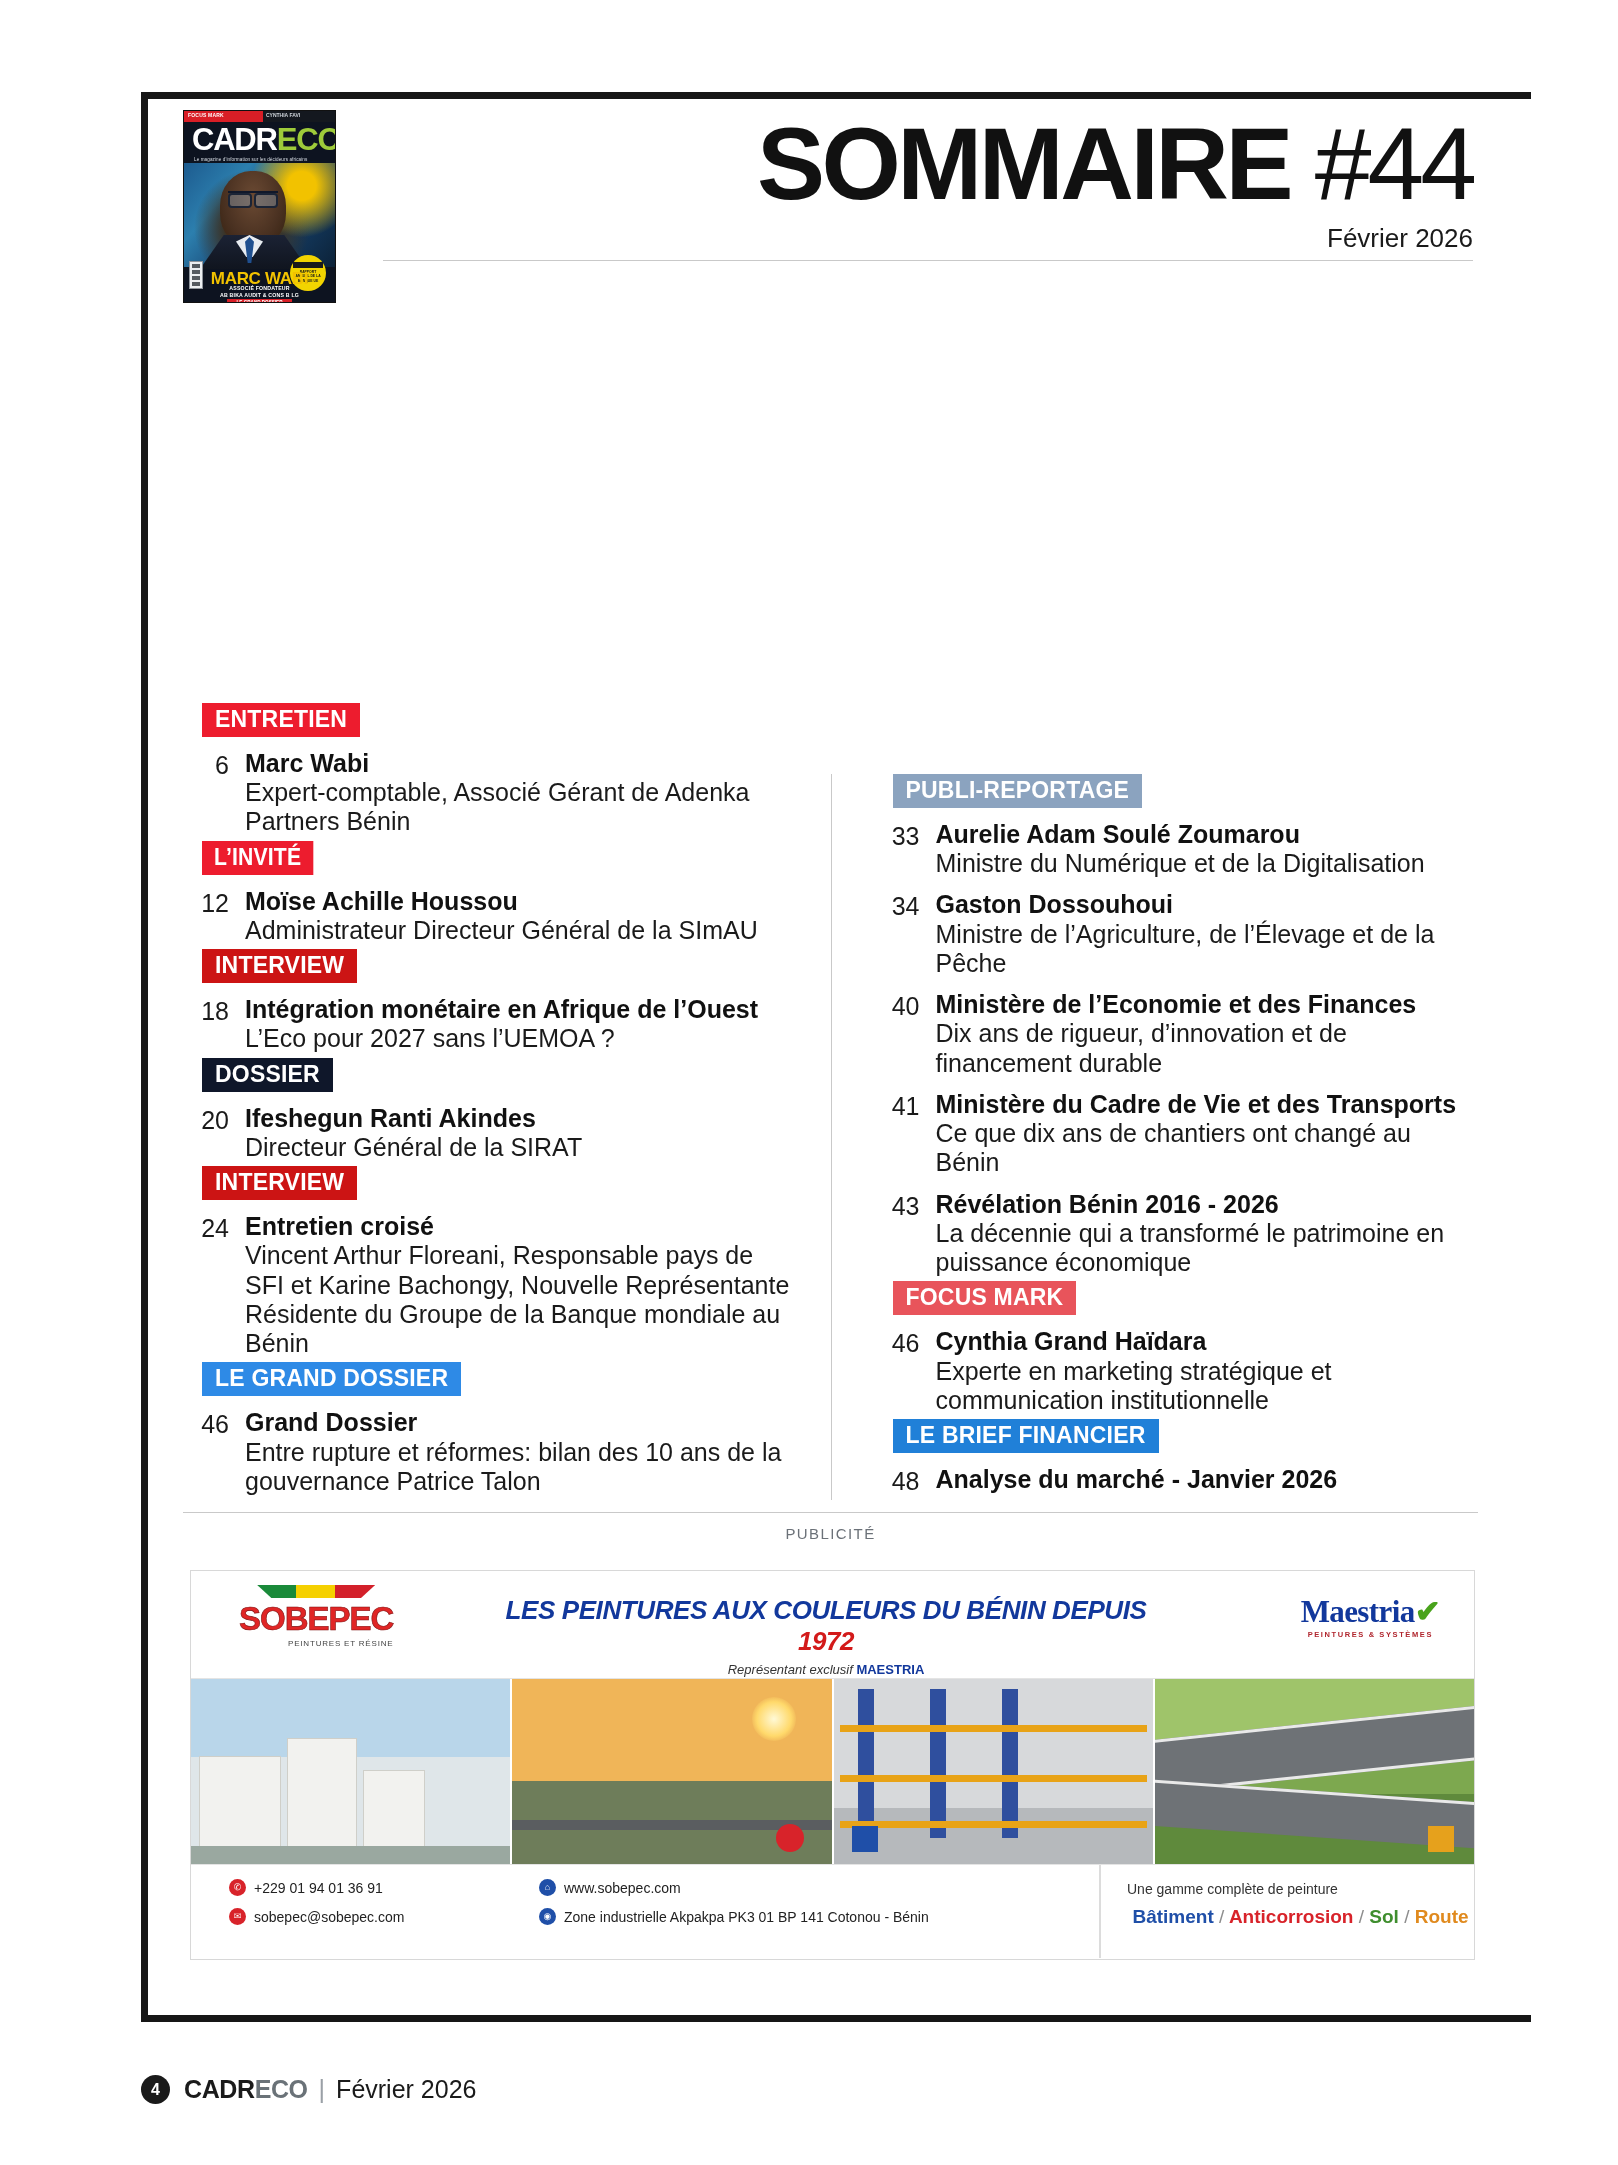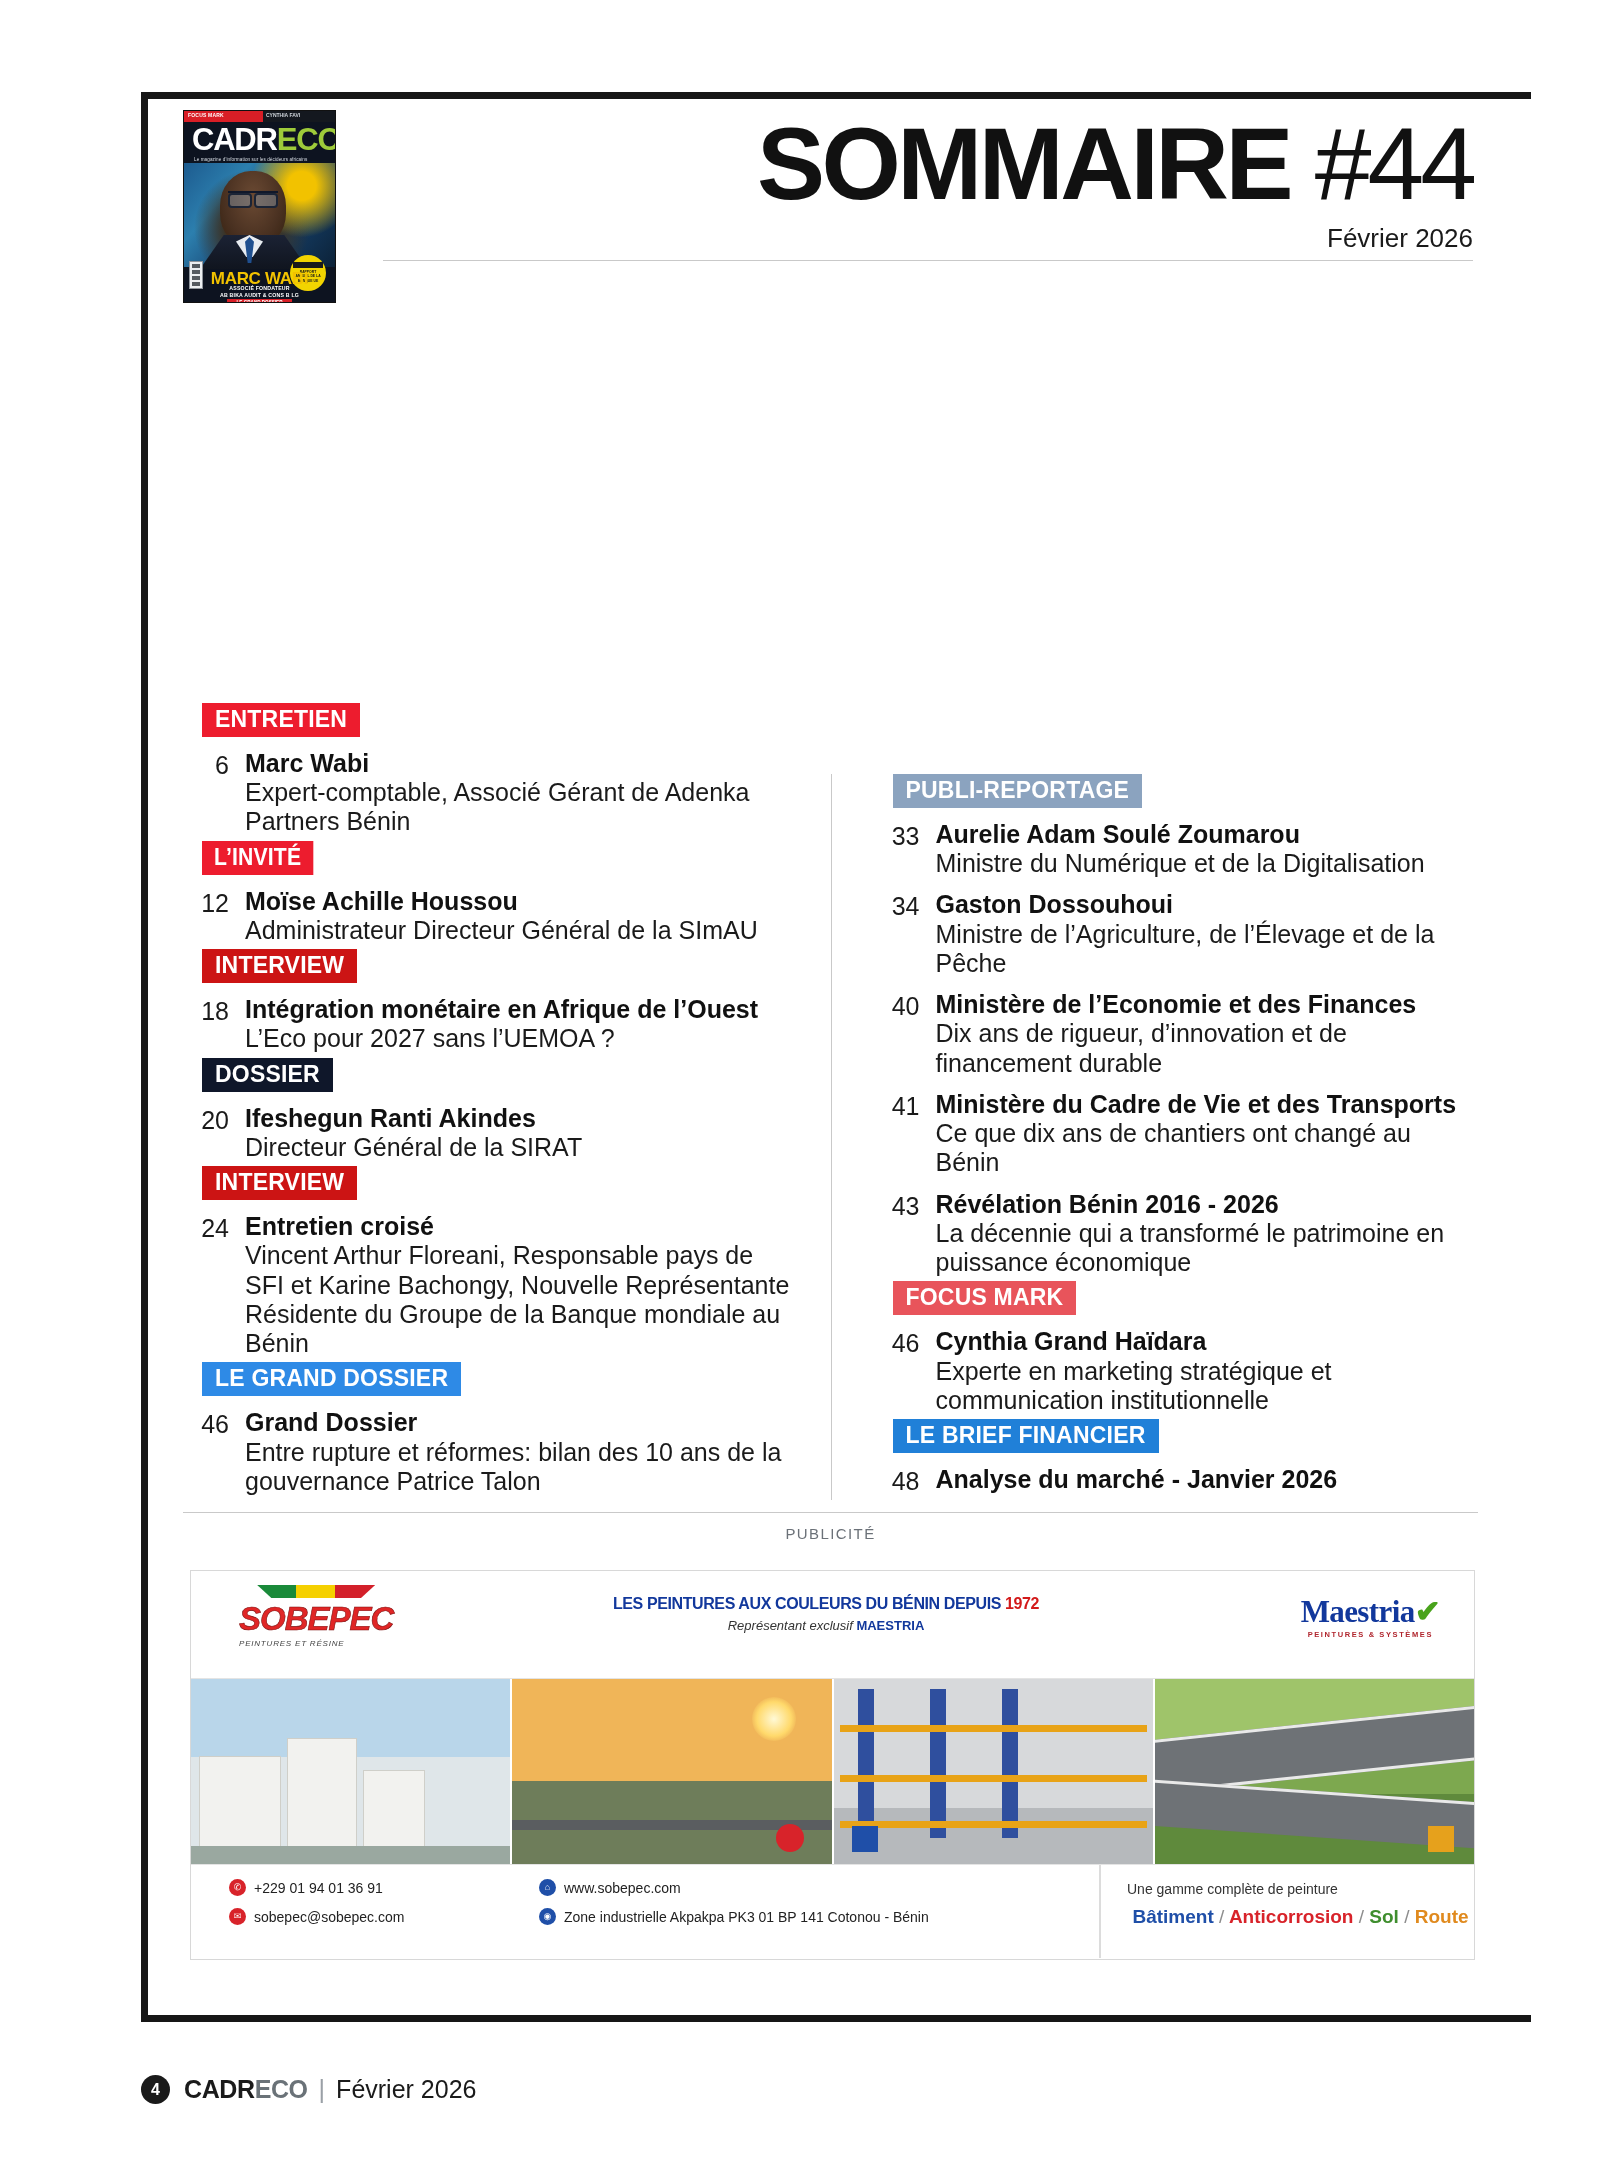--- a/index.html
+++ b/index.html
@@ -182,35 +182,35 @@
   
   .advert {
     position: absolute; left: 190px; top: 1570px;
     width: 1285px; height: 390px;
     background: #ffffff; border: 1px solid #d8d8d8; overflow: hidden;
   }
   .ad-top {
     position: relative; height: 108px; background: #ffffff;
     border-bottom: 1px solid #e4e4e4;
   }
-  .ad-sobepec { position:absolute; left: 48px; top: 14px; text-align:left;font-style:italic; }
+  .ad-sobepec { position:absolute; left: 48px; top: 14px; text-align:right; }
   .ad-sobepec .flag {
     width: 118px; height: 13px;
     background: linear-gradient(90deg,#1a8a3a 0 33%, #f5d000 33% 66%, #d3202a 66% 100%);
     clip-path: polygon(0 0, 100% 0, 88% 100%, 12% 100%);
     margin: 0 auto 2px auto;
   }
   .ad-sobepec .nm {
     font-size: 33px; font-weight: bold; color:#e02626; letter-spacing:-1px;
     -webkit-text-stroke: .6px #7a0f0f;
   }
   .ad-sobepec .sb { font-size: 8px; color:#444; letter-spacing:.8px; margin-top:1px; }
 
   .ad-head { position:absolute; left: 305px; top: 24px; width: 660px; text-align:center; }
-  .ad-head .l1 { font-size: 16px; font-weight: bold; color:#12389c; letter-spacing:-.4px; }
+  .ad-head .l1 { font-size: 26px; font-weight: bold; color:#12389c; letter-spacing:-.4px;font-style:italic; }
   .ad-head .l1 .yr { color:#d31a1a; }
   .ad-head .l2 { font-size: 13px; color:#333; margin-top: 5px; }
   .ad-head .l2 i { font-style: italic; }
   .ad-head .l2 b { color:#12389c; font-weight:bold; font-style:normal; }
 
   .ad-maestria { position:absolute; right: 34px; top: 22px; text-align:center; }
   .ad-maestria .nm { font-size: 31px; color:#12389c; letter-spacing:-.6px;
      font-family:"Liberation Serif", serif; font-weight:bold;text-align:right; }
   .ad-maestria .nm .ck { color:#49a31c; font-family:"Liberation Sans",sans-serif; }
   .ad-maestria .sb { font-size: 7.5px; color:#b0262e; letter-spacing:1.6px; font-weight:bold; }

